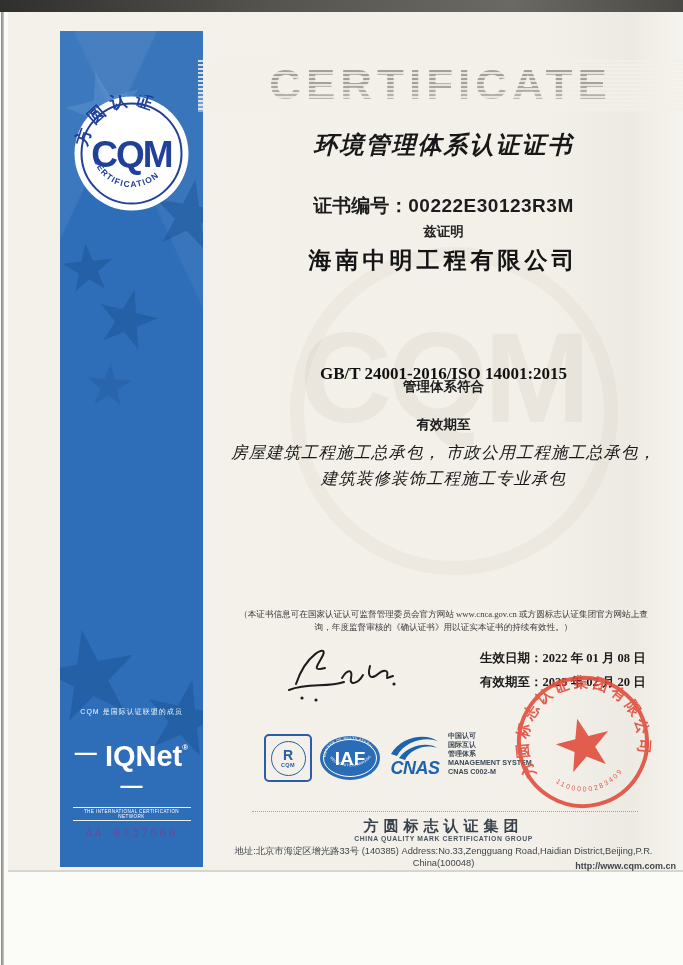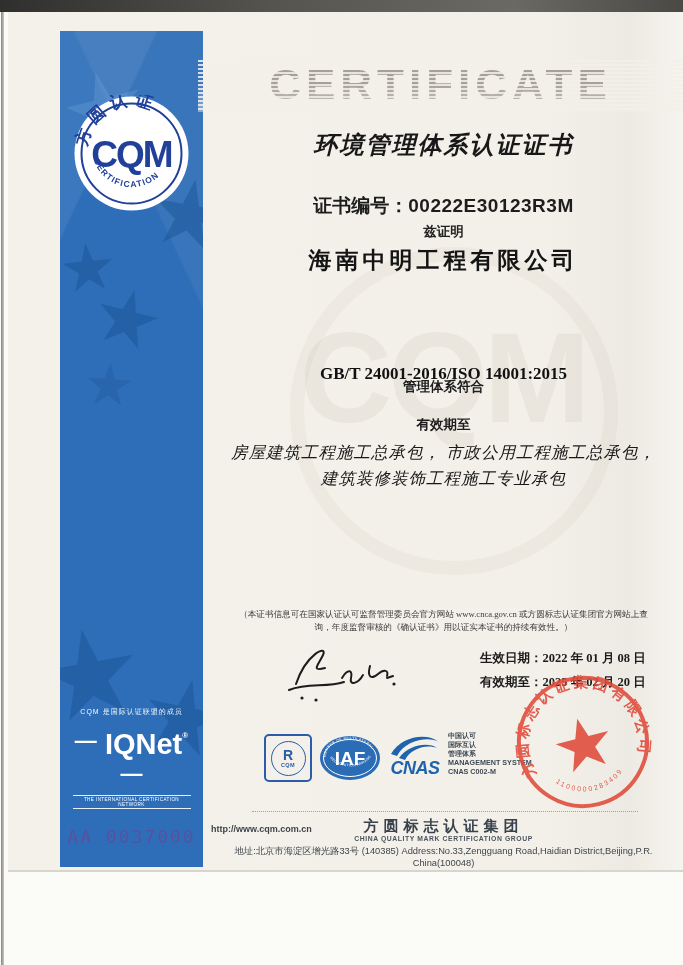--- a/index.html
+++ b/index.html
@@ -26,27 +26,27 @@
   .s3{left:2px;top:212px;width:52px;height:52px;transform:rotate(-6deg);}
   .s4{left:36px;top:258px;width:62px;height:62px;transform:rotate(14deg);}
   .s5{left:-18px;top:598px;width:96px;height:96px;transform:rotate(-10deg);}
   .s6{left:84px;top:648px;width:80px;height:80px;transform:rotate(12deg);}
   .s7{left:26px;top:332px;width:46px;height:46px;transform:rotate(4deg);background:rgba(23,74,140,0.25);}
   
   .cqm-logo{left:13px;top:64px;width:117px;height:117px;}
   
   .iqnet{left:0;top:676px;width:143px;text-align:center;color:#fff;}
   .iqnet-member{font-size:7px;letter-spacing:1px;opacity:0.95;}
-  .iqnet-main{margin-top:4px;font-size:29px;font-weight:bold;letter-spacing:0px;line-height:30px;}
+  .iqnet-main{margin-top:16px;font-size:29px;font-weight:bold;letter-spacing:0px;line-height:30px;}
   .iqnet-dash{font-size:22px;vertical-align:6px;font-weight:bold;}
   .iqnet-reg{font-size:8px;vertical-align:16px;}
   .iqnet-sub{margin:3px auto 0;width:118px;font-size:4.6px;letter-spacing:0.4px;border-top:1px solid rgba(255,255,255,0.9);
              border-bottom:1px solid rgba(255,255,255,0.9);padding:1px 0;}
   .band-serial{left:0;top:795px;width:143px;text-align:center;color:var(--serial-purple,#5a50a0);
-               font-family:"DejaVu Sans Mono",monospace;font-size:18px;letter-spacing:2px;}
+               font-family:"DejaVu Sans Mono",monospace;font-size:12px;letter-spacing:2px;}
   
   .wm-ring{left:282px;top:235px;width:300px;height:300px;border:14px solid rgba(160,150,125,0.08);border-radius:50%;}
   .wm-text{left:270px;top:292px;width:330px;text-align:center;font-size:128px;font-weight:bold;
            color:rgba(160,150,125,0.10);letter-spacing:-4px;font-family:"Liberation Sans",sans-serif;}
   
   .certificate-head{left:190px;top:48px;width:485px;text-align:center;font-size:44px;font-weight:bold;
                     letter-spacing:5px;color:var(--cert-gray,#a5a199);transform:scaleY(0.96);}
   .cert-stripes{left:190px;top:46px;width:485px;height:54px;
      background:repeating-linear-gradient(180deg,rgba(243,240,234,0) 0 2px,rgba(243,240,234,0.85) 2px 4px),
                 linear-gradient(180deg,rgba(243,240,234,0) 45%,rgba(243,240,234,0.45) 100%);}
@@ -84,21 +84,21 @@
   .cnas-logo{left:379px;top:720px;}
   .accred{left:440px;top:719px;width:110px;font-size:7px;line-height:9px;color:#3e4a55;font-weight:bold;}
   .accred .en{font-size:7.2px;}
   
   .seal{left:505px;top:660px;width:140px;height:140px;transform:rotate(-14deg);opacity:0.88;}
   
   .dotline{left:244px;top:799px;width:386px;border-top:1.5px dotted #9aa2ab;}
   .grp{left:203px;top:805px;width:465px;text-align:center;font-size:15px;font-weight:bold;letter-spacing:5px;color:#39424d;}
   .grp-en{left:203px;top:823px;width:465px;text-align:center;font-size:6.8px;font-weight:bold;letter-spacing:0.6px;color:#4a545e;}
   .addr{left:203px;top:833px;width:465px;text-align:center;font-size:9.3px;color:#3f454b;}
-  .site{left:203px;top:812px;width:465px;text-align:left;font-size:9px;font-weight:bold;color:#3f454b;}
+  .site{left:203px;top:849px;width:465px;text-align:right;font-size:9px;font-weight:bold;color:#3f454b;}
 </style>
 </head>
 <body>
 
 <div class="scan">
   <div class="abs top-edge"></div>
   <div class="abs left-edge"></div>
 
   <div class="abs paper">
 

